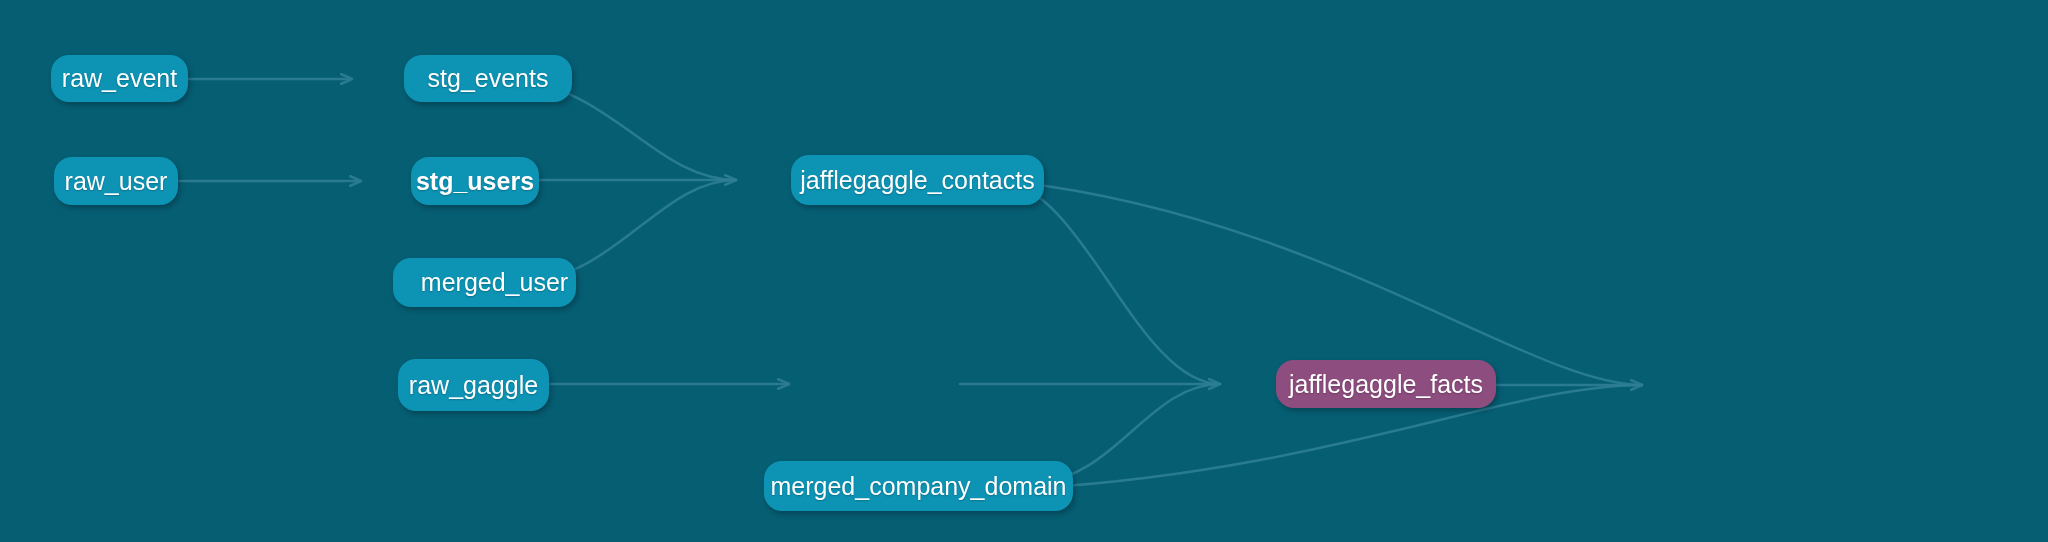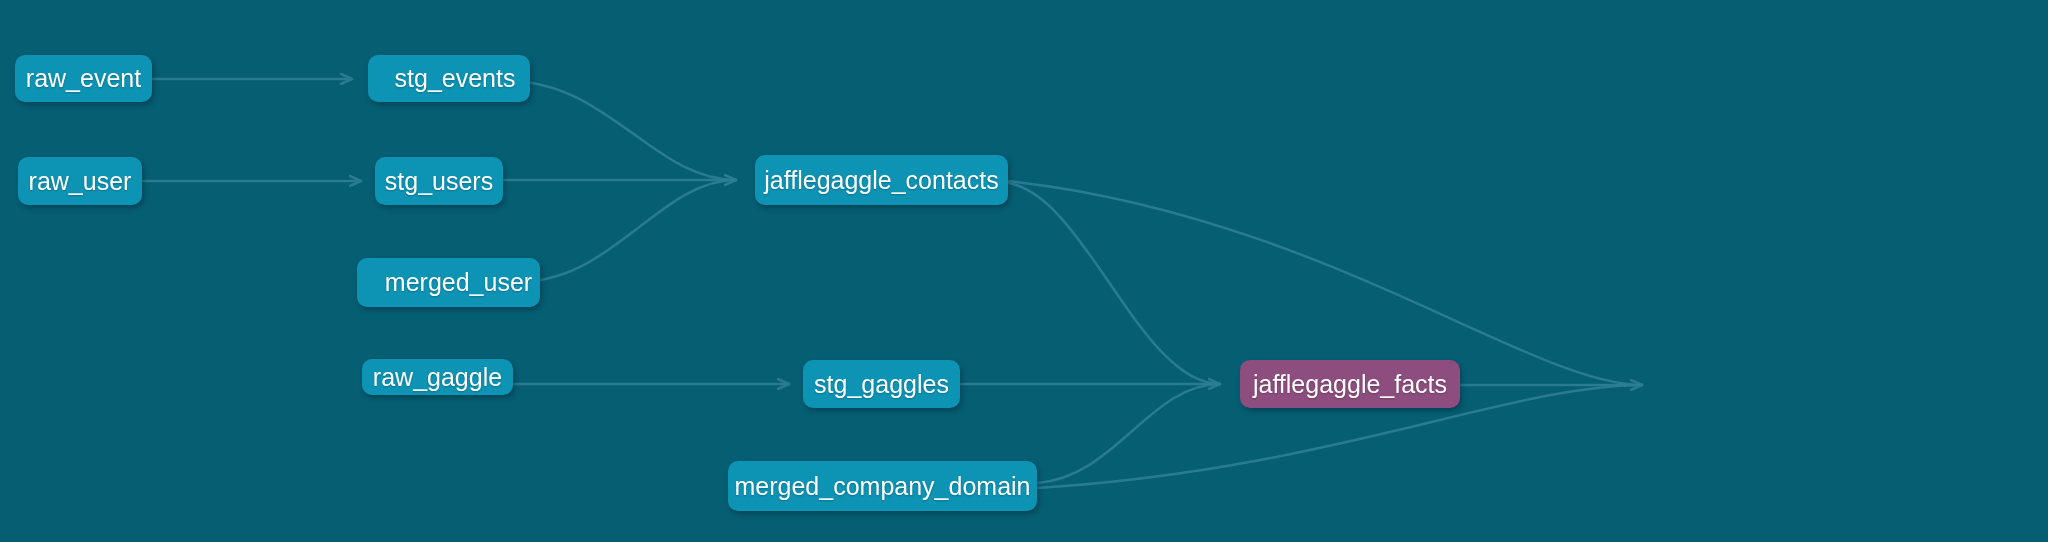--- a/index.html
+++ b/index.html
@@ -21,35 +21,36 @@
   .edge{fill:none;stroke:var(--edge);stroke-width:2.5;stroke-linecap:round;opacity:.9;}
   .arrowline{stroke:var(--edge);stroke-width:2.5;stroke-linecap:round;stroke-linejoin:round;}
   .node{
     position:absolute;
     display:flex;align-items:center;justify-content:center;
     background:var(--node);
     color:var(--text);
     font-size:25px;
     line-height:1;
     white-space:nowrap;
-    border-radius:10px;
+    border-radius:18px;
     box-shadow:2px 3px 5px rgba(0,25,35,.35);
     text-shadow:0 1px 2px rgba(0,0,0,.25);
     cursor:pointer;
     user-select:none;
+    margin-left:36px;
   }
   .node.hl{background:var(--node-hl);}
   
   #n-raw_event{left:15px;top:55px;width:137px;height:47px;}
-  #n-stg_events{left:368px;top:55px;width:150px;height:47px;padding-left:12px;}
+  #n-stg_events{left:368px;top:55px;width:168px;height:47px;}
   #n-raw_user{left:18px;top:157px;width:124px;height:48px;}
-  #n-stg_users{left:375px;top:157px;width:128px;height:48px;}
+  #n-stg_users{left:375px;top:157px;width:128px;height:48px;font-weight:bold;}
   #n-merged_user{left:357px;top:258px;width:163px;height:49px;padding-left:20px;}
   #n-jafflegaggle_contacts{left:755px;top:155px;width:253px;height:50px;text-align:right;}
-  #n-raw_gaggle{left:362px;top:359px;width:151px;height:36px;}
+  #n-raw_gaggle{left:362px;top:359px;width:151px;height:52px;}
   #n-stg_gaggles{left:803px;top:360px;width:157px;height:48px;}
   #n-jafflegaggle_facts{left:1240px;top:360px;width:220px;height:48px;}
   #n-merged_company_domain{left:728px;top:461px;width:309px;height:50px;justify-content:center;}
   #n-jafflegaggle_corporate_accounts{left:1658px;top:361px;width:365px;height:50px;}
 </style>
 </head>
 <body>
 
 <div class="canvas">
 
@@ -87,23 +88,20 @@
   </div>
   <div class="node" id="n-merged_user">
     <span>merged_user</span>
   </div>
   <div class="node" id="n-jafflegaggle_contacts">
     <span>jafflegaggle_contacts</span>
   </div>
   <div class="node" id="n-raw_gaggle">
     <span>raw_gaggle</span>
   </div>
-  <div class="node" id="n-stg_gaggles">
-    <span>stg_gaggles</span>
-  </div>
   <div class="node hl" id="n-jafflegaggle_facts">
     <span>jafflegaggle_facts</span>
   </div>
   <div class="node" id="n-merged_company_domain">
     <span>merged_company_domain</span>
   </div>
 
 </div>
 
 </body></html>

